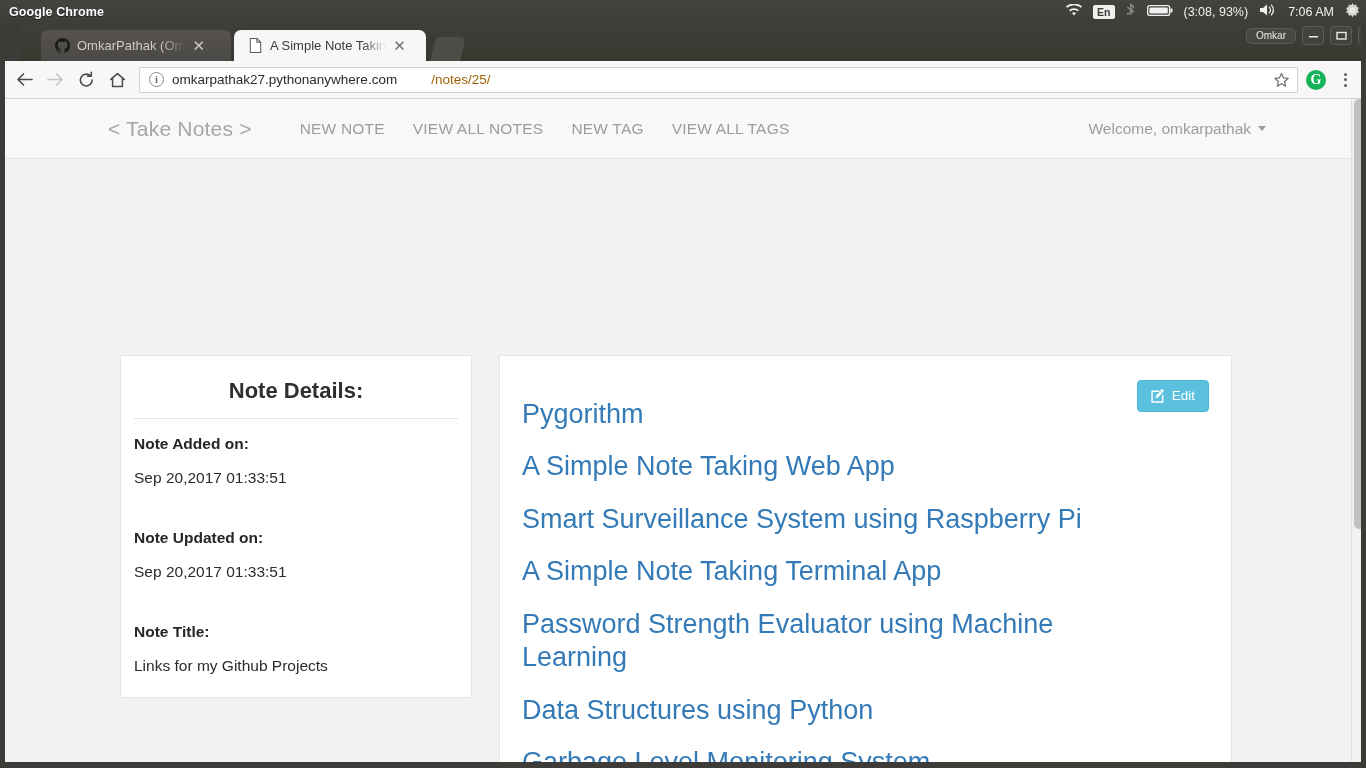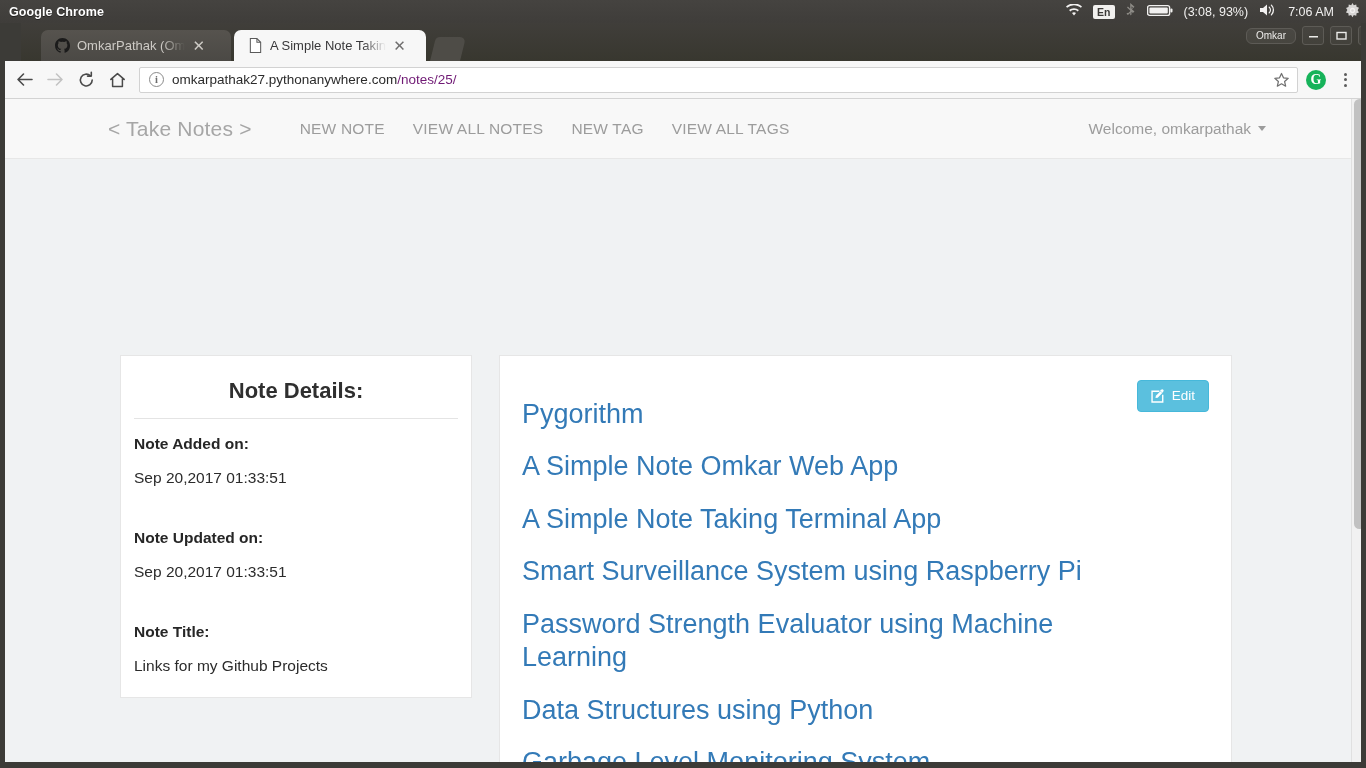--- a/index.html
+++ b/index.html
@@ -195,21 +195,21 @@
     border-radius: 50%;
     color: #6c6c6c;
     font-size: 10.5px;
     font-weight: bold;
     display: flex; align-items: center; justify-content: center;
     font-family: "Liberation Serif", serif;
     margin-right: 8px;
     flex: 0 0 15px;
   }
   .url-host { color: #2b2b2b; }
-  .url-path { color: #701a75; }
+  .url-path { color: #a16207; margin-left: 34px; }
   .star-icon {
     position: absolute;
     right: 7px; top: 4px;
     color: #6f6f6f;
   }
   .ext-g {
     width: 20px; height: 20px;
     border-radius: 50%;
     background: #16b35a;
     color: #fff;
@@ -543,23 +543,23 @@
                 <path d="M14.5 1.5l-1.2-1.2-2 .6-.9.9 2.6 2.6.9-.9z" fill="#ffffff"></path>
                 <path d="M9.6 2.6H1.2v12.2h12.2V6.6" fill="none" stroke="#ffffff" stroke-width="1.6"></path>
                 <path d="M10.8 2.6L5.6 7.8l-.5 2.6 2.6-.5 5.2-5.2z" fill="#ffffff"></path>
               </svg>
           </span>
           <span>Edit</span>
         </div>
 
         <div class="link-list">
           <a class="note-link">Pygorithm</a>
-          <a class="note-link">A Simple Note Omkar Web App</a>
+          <a class="note-link">A Simple Note Taking Web App</a>
+          <a class="note-link">Smart Surveillance System using Raspberry Pi</a>
           <a class="note-link">A Simple Note Taking Terminal App</a>
-          <a class="note-link">Smart Surveillance System using Raspberry Pi</a>
           <a class="note-link">Password Strength Evaluator using Machine Learning</a>
           <a class="note-link">Data Structures using Python</a>
           <a class="note-link">Garbage Level Monitoring System</a>
 
         </div>
       </div>
 
     </div>
 
     <div class="vscroll">

